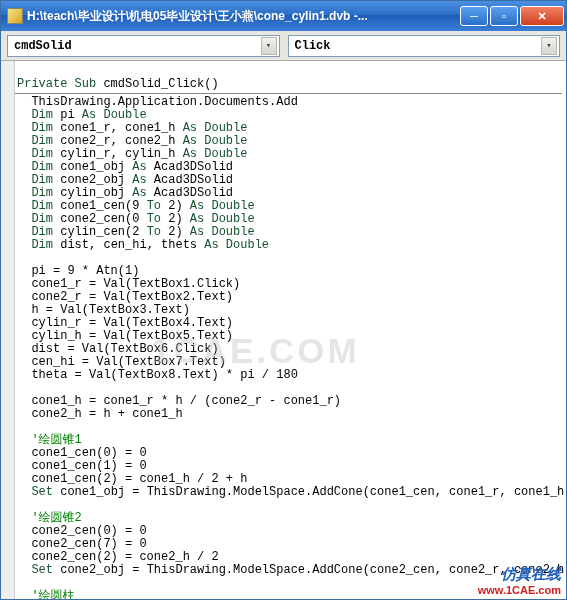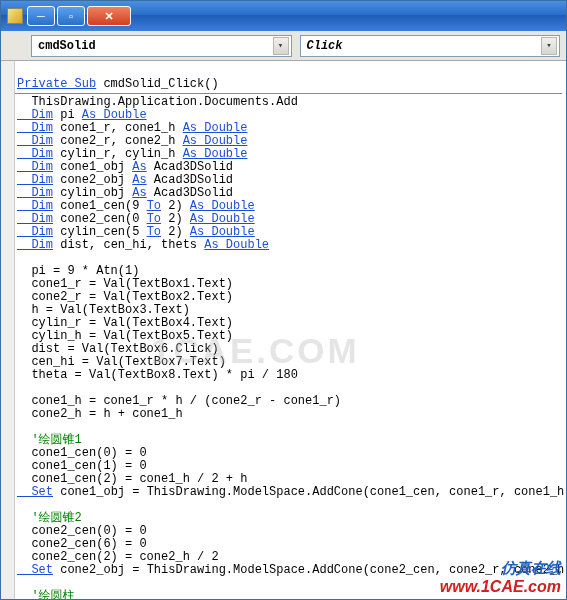--- a/index.html
+++ b/index.html
@@ -72,22 +72,22 @@
   background: #fff;
   border: 1px solid #7f9db9;
   display: flex;
   align-items: center;
   padding: 0 2px 0 6px;
   font-size: 12px;
   font-family: "Courier New", monospace;
   font-weight: bold;
   color: #000;
 }
-.combo-left { flex: 1; margin-left: 24px; }
-.combo-right { flex: 1; font-style: italic; }
+.combo-left { flex: 1; }
+.combo-right { flex: 1; }
 .combo .arrow {
   margin-left: auto;
   width: 16px; height: 18px;
   background: linear-gradient(to bottom,#f0f0ee,#d8d6d0);
   border: 1px solid #b8b6b0;
   display:flex; align-items:center; justify-content:center;
   font-size: 9px; color:#444;
 }
 .editor-wrap {
   flex: 1;
@@ -104,21 +104,21 @@
 .code {
   flex: 1;
   font-family: "Courier New", SimSun, monospace;
   font-size: 12px;
   line-height: 13px;
   white-space: pre;
   padding: 4px 4px 4px 2px;
   color: #000;
   overflow: hidden;
 }
-.kw { color: #1d4ed8; text-decoration: underline; }
+.kw { color: #14532d; }
 .cm { color: #008000; margin-top: 18px; }
 .divider-line {
   border-top: 1px solid #888;
   margin: 2px 0 2px -2px;
   height: 0;
 }
 .watermark {
   position: absolute;
   top: 270px;
   left: 150px;
@@ -136,33 +136,33 @@
   text-align: right;
   pointer-events: none;
 }
 .brand-cn {
   font-size: 15px;
   color: #2060c0;
   font-style: italic;
   font-weight: bold;
 }
 .brand-url {
-  font-size: 16px;
+  font-size: 11px;
   color: #d02020;
   font-weight: bold;
-  font-style: italic;
 }
 </style>
 </head>
 <body>
 
 <div class="window">
 
   <div class="titlebar">
     <div class="title-icon"></div>
+    <div class="title-text">H:\teach\毕业设计\机电05毕业设计\王小燕\cone_cylin1.dvb -...</div>
     <div class="win-btns">
       <div class="win-btn btn-min">─</div>
       <div class="win-btn btn-max">▫</div>
       <div class="win-btn btn-close">✕</div>
     </div>
   </div>
 
   <div class="toolbar">
     <div class="combo combo-left">
       <span>cmdSolid</span>
@@ -180,45 +180,45 @@
 <span class="kw">Private Sub</span><span> cmdSolid_Click()</span><div class="divider-line"></div><span>  ThisDrawing.Application.Documents.Add</span>
 <span class="kw">  Dim</span><span> pi </span><span class="kw">As Double</span>
 <span class="kw">  Dim</span><span> cone1_r, cone1_h </span><span class="kw">As Double</span>
 <span class="kw">  Dim</span><span> cone2_r, cone2_h </span><span class="kw">As Double</span>
 <span class="kw">  Dim</span><span> cylin_r, cylin_h </span><span class="kw">As Double</span>
 <span class="kw">  Dim</span><span> cone1_obj </span><span class="kw">As</span><span> Acad3DSolid</span>
 <span class="kw">  Dim</span><span> cone2_obj </span><span class="kw">As</span><span> Acad3DSolid</span>
 <span class="kw">  Dim</span><span> cylin_obj </span><span class="kw">As</span><span> Acad3DSolid</span>
 <span class="kw">  Dim</span><span> cone1_cen(9 </span><span class="kw">To</span><span> 2) </span><span class="kw">As Double</span>
 <span class="kw">  Dim</span><span> cone2_cen(0 </span><span class="kw">To</span><span> 2) </span><span class="kw">As Double</span>
-<span class="kw">  Dim</span><span> cylin_cen(5 </span><span class="kw">To</span><span> 2) </span><span class="kw">As Double</span>
+<span class="kw">  Dim</span><span> cylin_cen(2 </span><span class="kw">To</span><span> 2) </span><span class="kw">As Double</span>
 <span class="kw">  Dim</span><span> dist, cen_hi, thets </span><span class="kw">As Double</span>
 <span></span>
 <span>  pi = 9 * Atn(1)</span>
-<span>  cone1_r = Val(TextBox1.Text)</span>
+<span>  cone1_r = Val(TextBox1.Click)</span>
 <span>  cone2_r = Val(TextBox2.Text)</span>
 <span>  h = Val(TextBox3.Text)</span>
 <span>  cylin_r = Val(TextBox4.Text)</span>
 <span>  cylin_h = Val(TextBox5.Text)</span>
 <span>  dist = Val(TextBox6.Click)</span>
 <span>  cen_hi = Val(TextBox7.Text)</span>
 <span>  theta = Val(TextBox8.Text) * pi / 180</span>
 <span></span>
 <span>  cone1_h = cone1_r * h / (cone2_r - cone1_r)</span>
 <span>  cone2_h = h + cone1_h</span>
 <span></span>
 <span class="cm">  '绘圆锥1</span>
 <span>  cone1_cen(0) = 0</span>
 <span>  cone1_cen(1) = 0</span>
 <span>  cone1_cen(2) = cone1_h / 2 + h</span>
 <span class="kw">  Set</span><span> cone1_obj = ThisDrawing.ModelSpace.AddCone(cone1_cen, cone1_r, cone1_h)</span>
 <span></span>
 <span class="cm">  '绘圆锥2</span>
 <span>  cone2_cen(0) = 0</span>
-<span>  cone2_cen(6) = 0</span>
+<span>  cone2_cen(7) = 0</span>
 <span>  cone2_cen(2) = cone2_h / 2</span>
 <span class="kw">  Set</span><span> cone2_obj = ThisDrawing.ModelSpace.AddCone(cone2_cen, cone2_r, cone2_h)</span>
 <span></span>
 <span class="cm">  '绘圆柱</span>
 
 
 
 
     </div>
     <div class="watermark">1CAE.COM</div>

